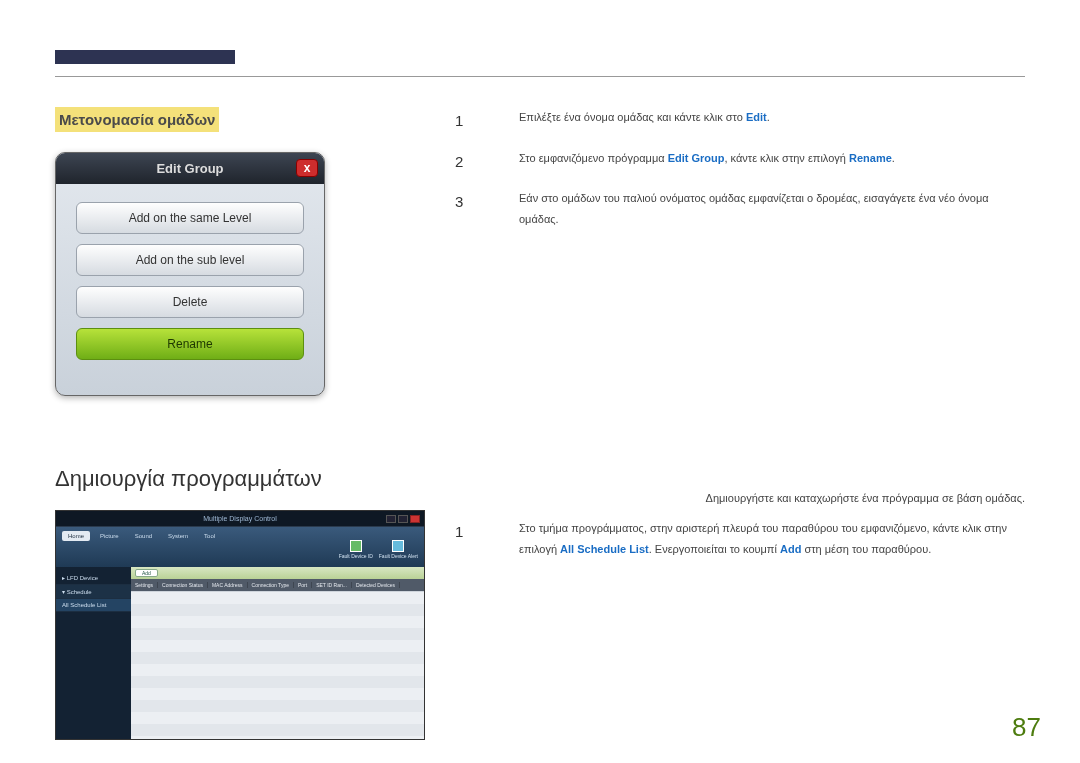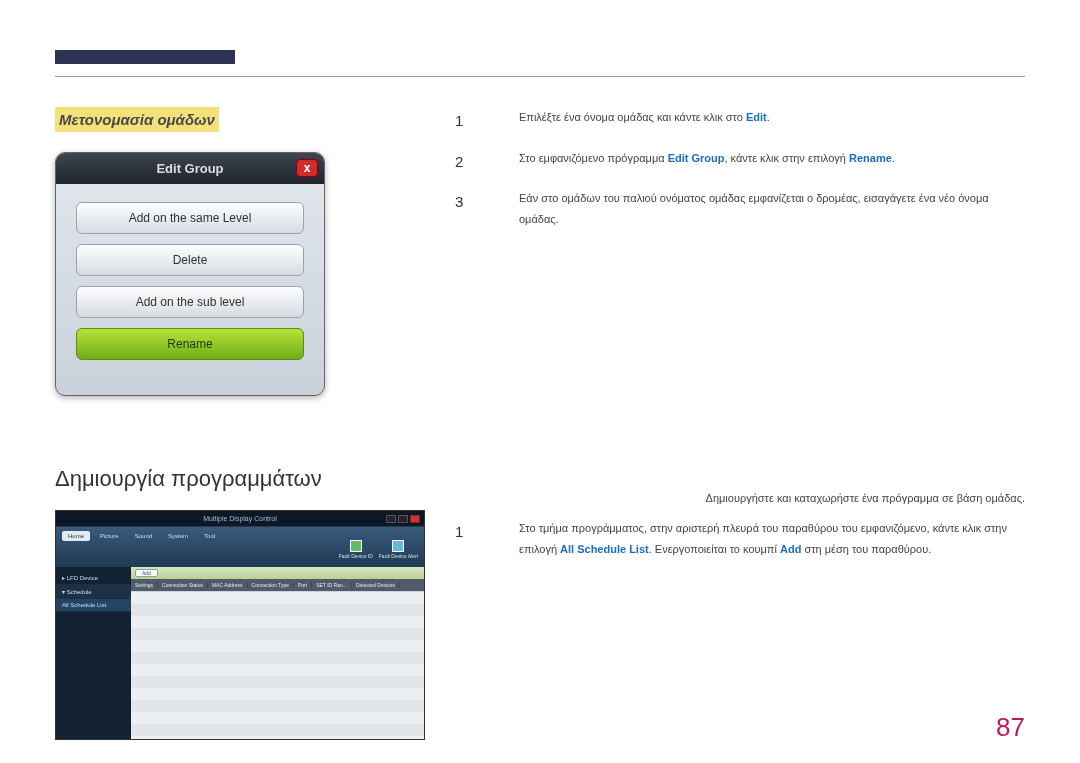--- a/index.html
+++ b/index.html
@@ -38,21 +38,20 @@
     flex: 1;
   }
   .highlight-h3 {
     display: inline-block;
     background: #f4e17a;
     font-size: 15px;
     font-weight: bold;
     color: #4a4a4a;
     padding: 4px 4px;
     margin-bottom: 20px;
-    font-style: italic;
   }
   .h2 {
     font-size: 22px;
     font-weight: normal;
     color: #333;
     margin-top: 70px;
     margin-bottom: 18px;
   }
   
   .popup {
@@ -244,45 +243,45 @@
     white-space: nowrap;
   }
   .mdc-grid {
     flex:1;
     background: repeating-linear-gradient(#eceff3, #eceff3 12px, #e2e6eb 12px, #e2e6eb 24px);
     border-top:1px solid #cfd5dc;
   }
   .page-num {
     position: absolute;
     bottom: 20px;
-    right: 55px;
+    right: 39px;
     font-size: 26px;
-    color: #be185d;
+    color: #4d7c0f;
   }
 </style>
 </head>
 <body>
 
 <div class="page">
   <div class="top-bar"></div>
   <div class="hr"></div>
 
   <div class="columns">
     <div class="col-left">
       <div class="highlight-h3">Μετονομασία ομάδων</div>
 
       <div class="popup">
         <div class="popup-title">
           <span>Edit Group</span>
           <div class="popup-close">x</div>
         </div>
         <div class="popup-body">
           <div class="popup-btn">Add on the same Level</div>
+          <div class="popup-btn">Add on the sub level</div>
           <div class="popup-btn">Delete</div>
-          <div class="popup-btn">Add on the sub level</div>
           <div class="popup-btn sel">Rename</div>
         </div>
       </div>
 
       <div class="h2">Δημιουργία προγραμμάτων</div>
 
       <div class="mdc">
         <div class="mdc-title">
           <span>Multiple Display Control</span>
           <div class="mdc-winbtns">

